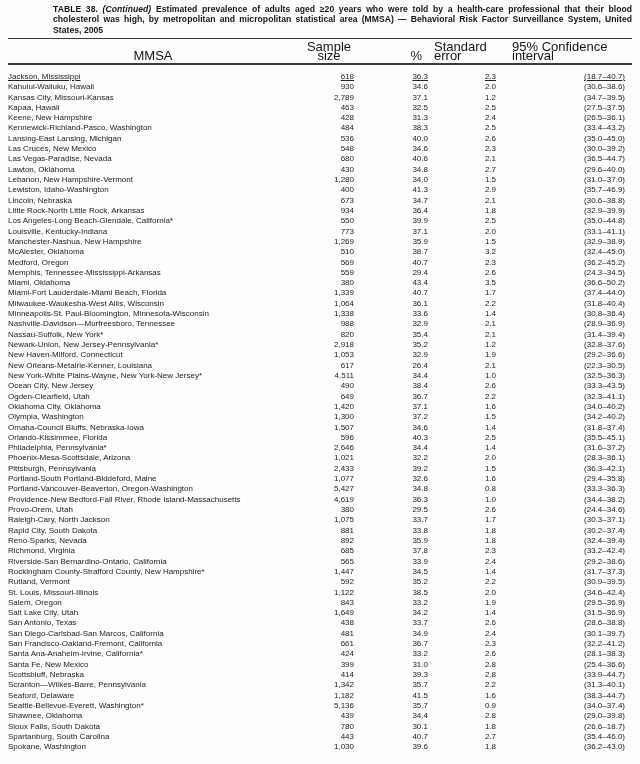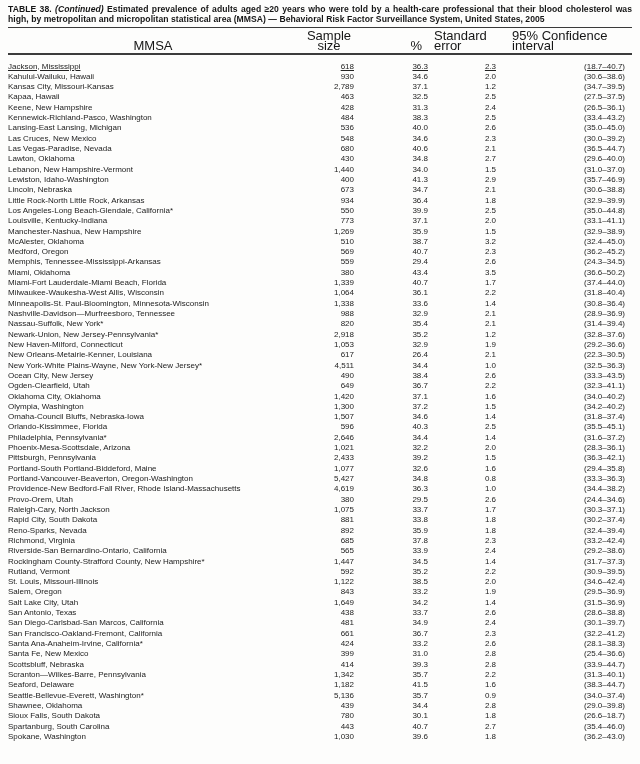--- a/index.html
+++ b/index.html
@@ -14,20 +14,21 @@
   }
   .page { padding: 4px 8px 0 8px; }
 
   .title {
     font-size: 8.6px;
     font-weight: 700;
     line-height: 10.4px;
     text-align: justify;
     letter-spacing: 0.04px;
     color: #161616;
+    margin-left: 45px;
   }
   .title .continued { font-style: italic; }
 
   .rule-title {
     border: none;
     border-top: 1.7px solid #3a3a3a;
     margin: 2.5px 0 0 0;
   }
 
   table {
@@ -161,21 +162,21 @@
         </tr>
         <tr>
           <td class="c-mmsa">Lawton, Oklahoma</td>
           <td class="c-sample">430</td>
           <td class="c-pct">34.8</td>
           <td class="c-se">2.7</td>
           <td class="c-ci">(29.6–40.0)</td>
         </tr>
         <tr>
           <td class="c-mmsa">Lebanon, New Hampshire-Vermont</td>
-          <td class="c-sample">1,440</td>
+          <td class="c-sample">1,280</td>
           <td class="c-pct">34.0</td>
           <td class="c-se">1.5</td>
           <td class="c-ci">(31.0–37.0)</td>
         </tr>
         <tr>
           <td class="c-mmsa">Lewiston, Idaho-Washington</td>
           <td class="c-sample">400</td>
           <td class="c-pct">41.3</td>
           <td class="c-se">2.9</td>
           <td class="c-ci">(35.7–46.9)</td>

